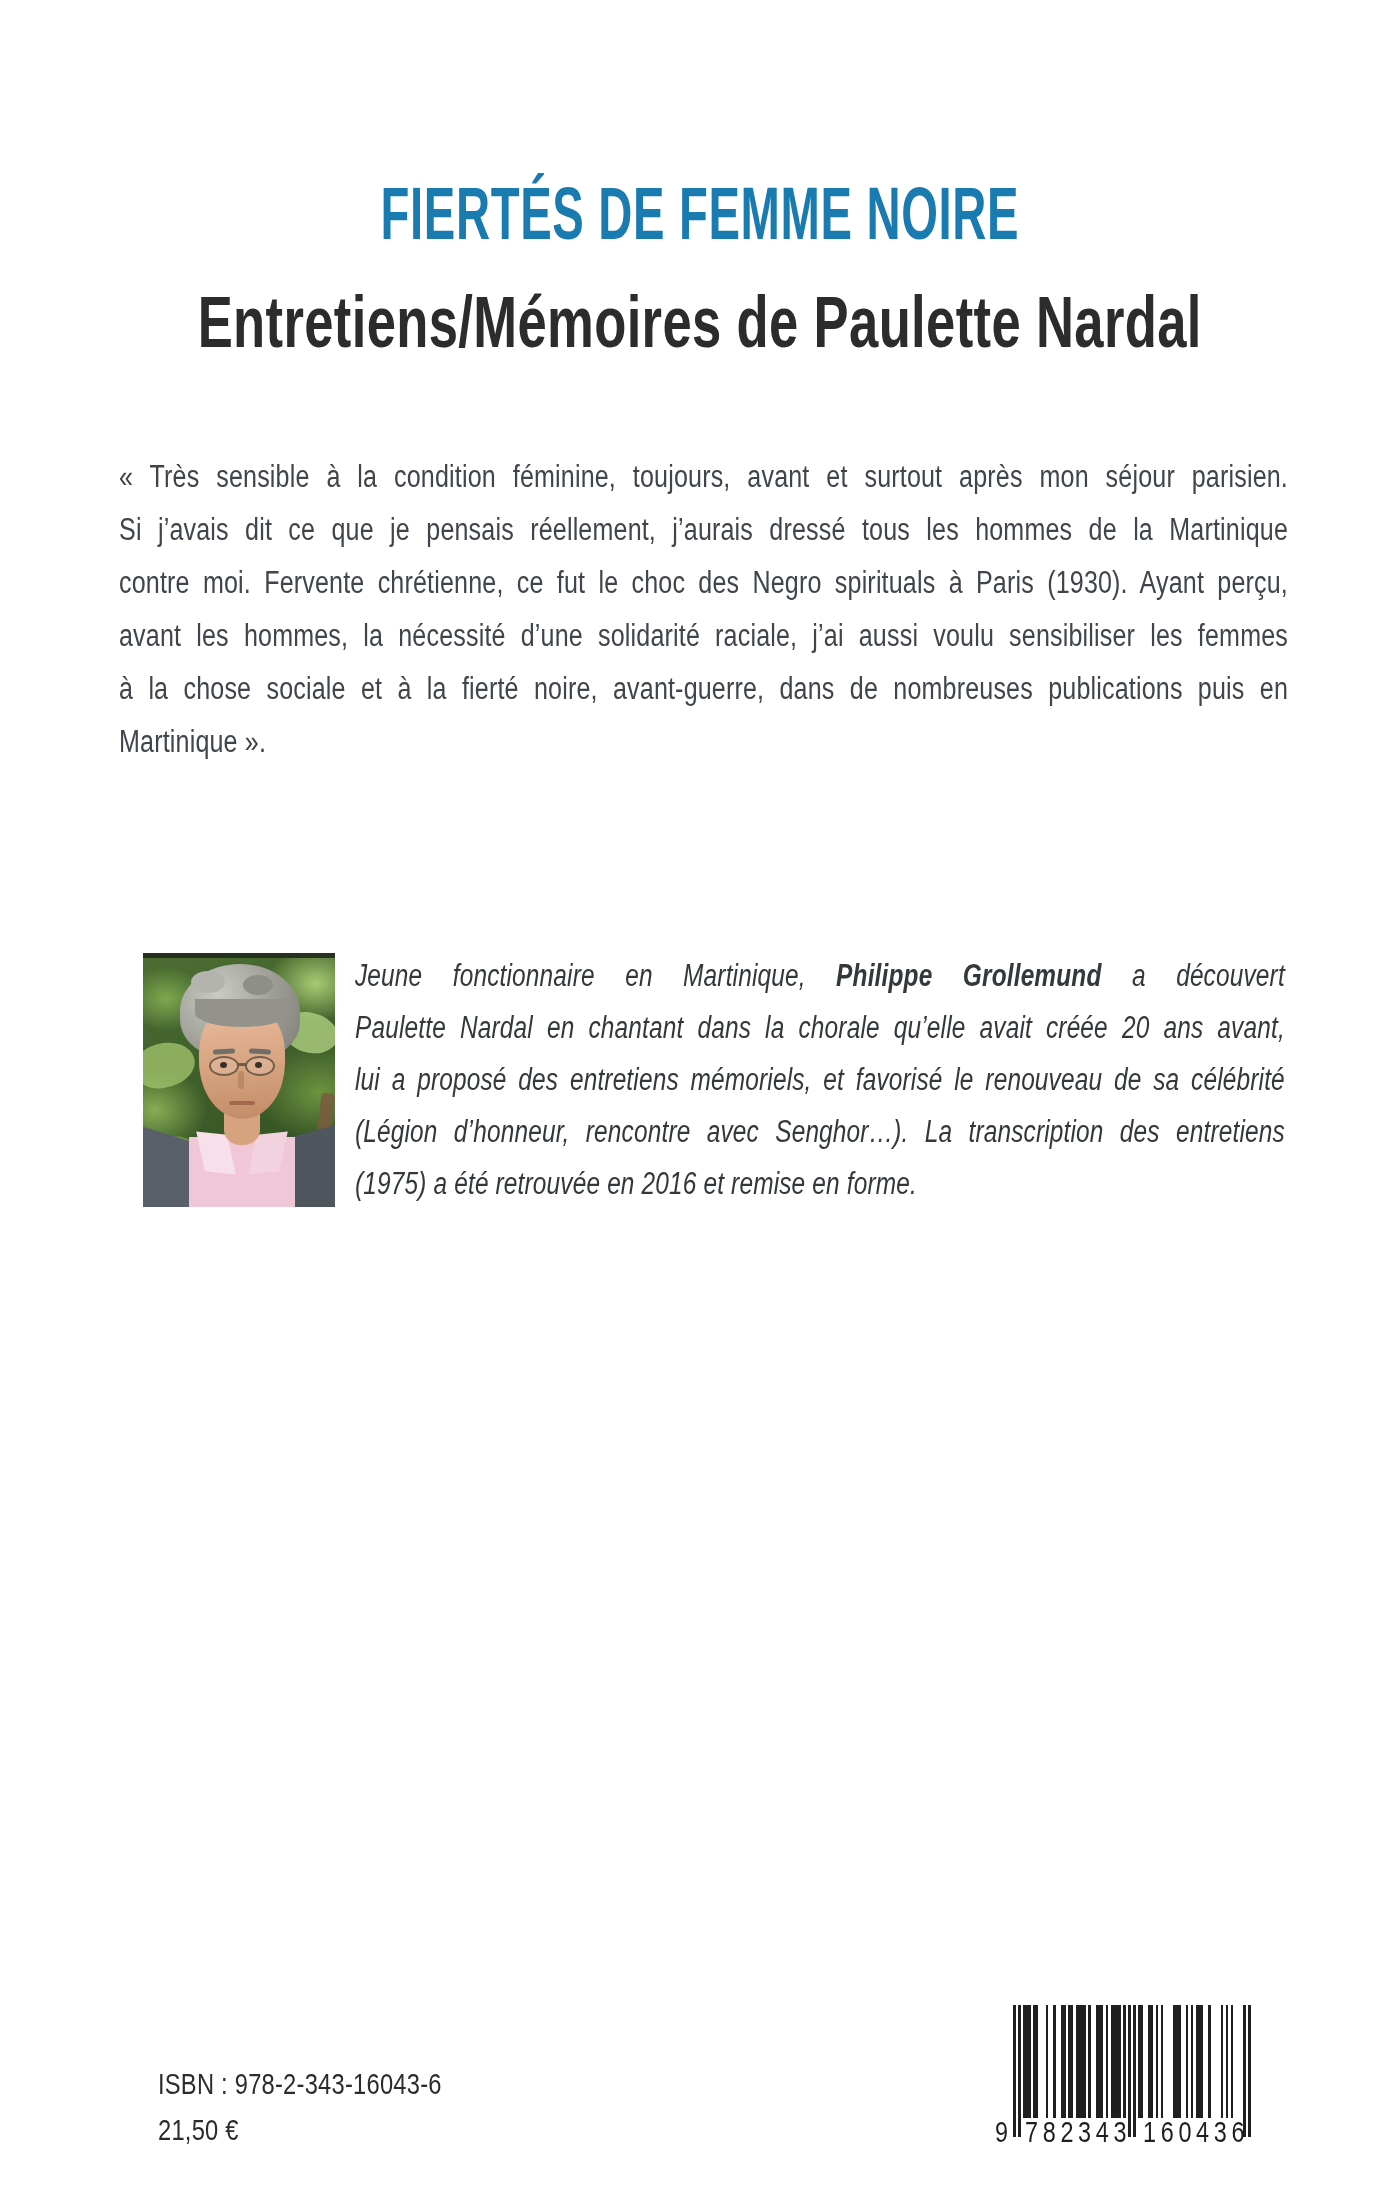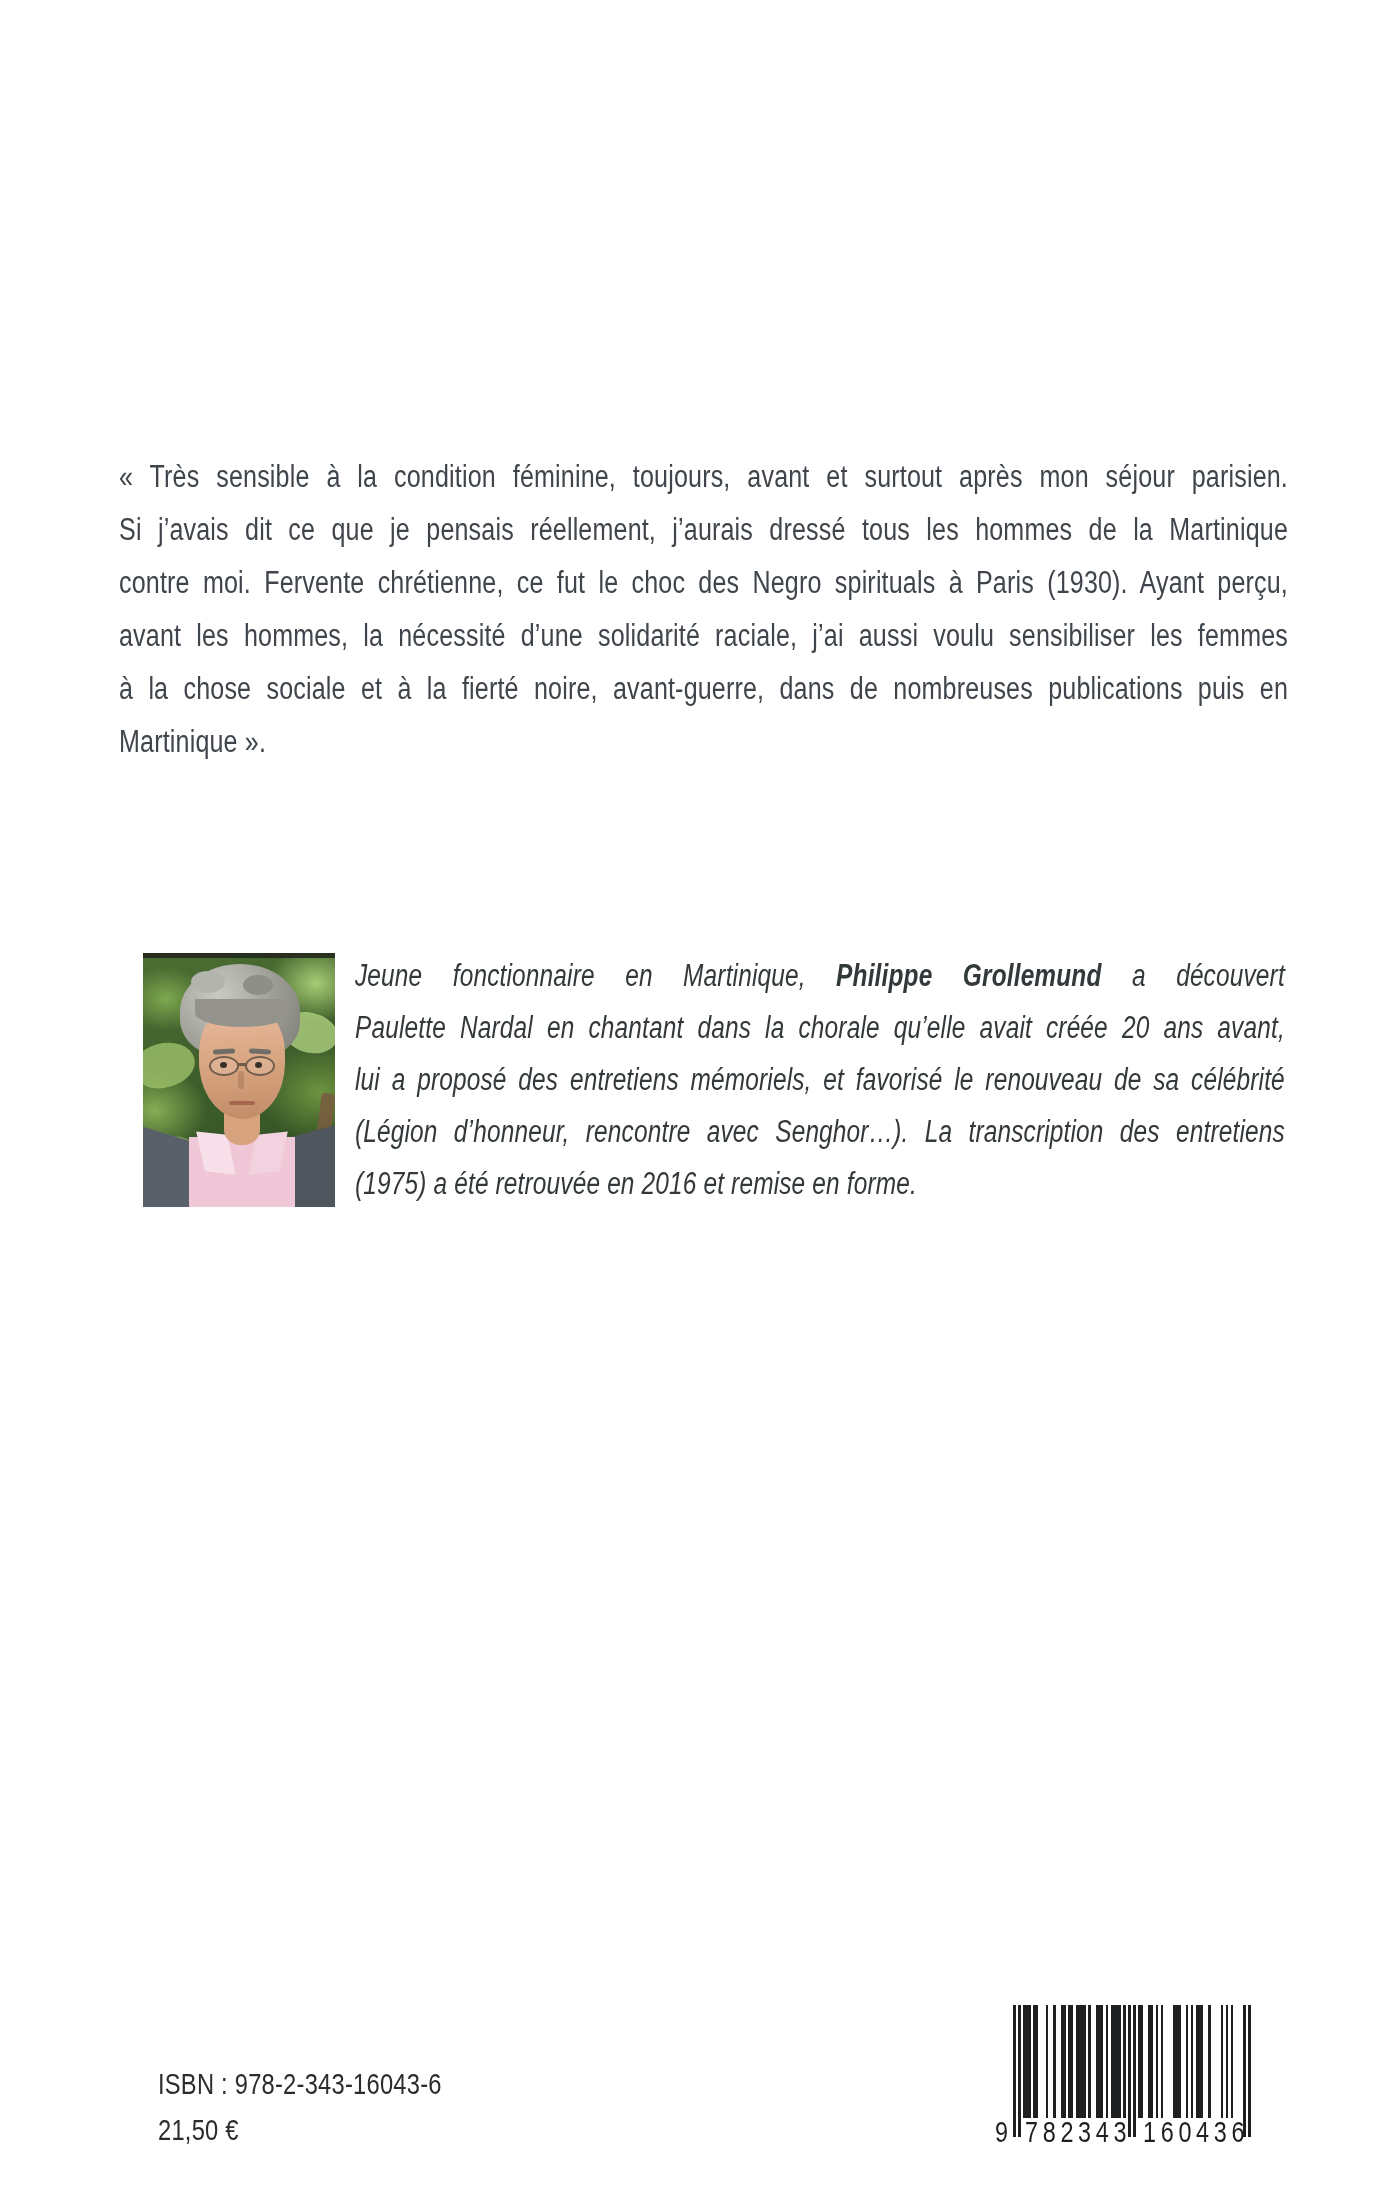--- a/index.html
+++ b/index.html
@@ -91,21 +91,27 @@
     color:var(--barcode-ink,#1e1f20);transform:scaleX(0.78);transform-origin:left top;white-space:nowrap;}
   .bc-d9{left:0;}
   .bc-g1{left:30px;letter-spacing:6px;}
   .bc-g2{left:148px;letter-spacing:6px;}
 </style>
 </head>
 <body>
 
 <div class="page">
 
+  <div class="title-row">
+    <span class="title-text">FIERTÉS DE FEMME NOIRE</span>
+  </div>
 
+  <div class="subtitle-row">
+    <span class="subtitle-text">Entretiens/Mémoires de Paulette Nardal</span>
+  </div>
 
   <div class="quote">
     <div class="qline">« Très sensible à la condition féminine, toujours, avant et surtout après mon séjour parisien.</div>
     <div class="qline">Si j’avais dit ce que je pensais réellement, j’aurais dressé tous les hommes de la Martinique</div>
     <div class="qline">contre moi. Fervente chrétienne, ce fut le choc des Negro spirituals à Paris (1930). Ayant perçu,</div>
     <div class="qline">avant les hommes, la nécessité d’une solidarité raciale, j’ai aussi voulu sensibiliser les femmes</div>
     <div class="qline">à la chose sociale et à la fierté noire, avant-guerre, dans de nombreuses publications puis en</div>
     <div class="qline qlast">Martinique ».</div>
   </div>
 

